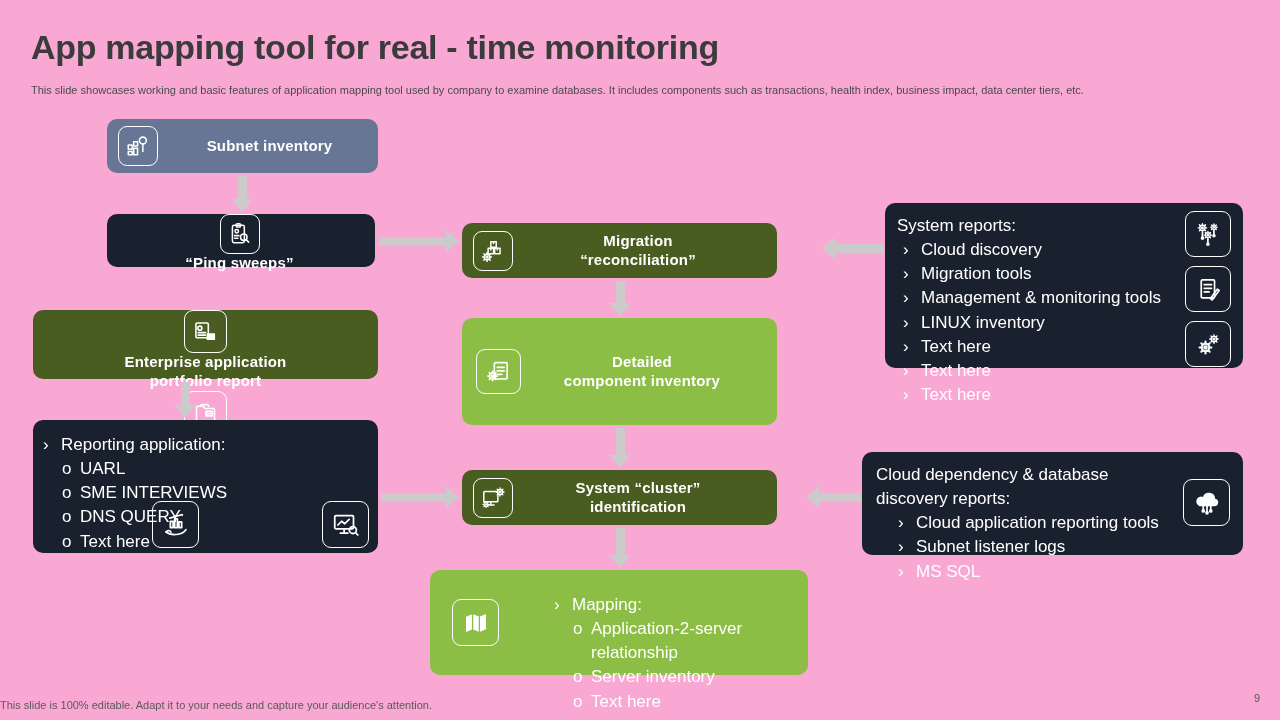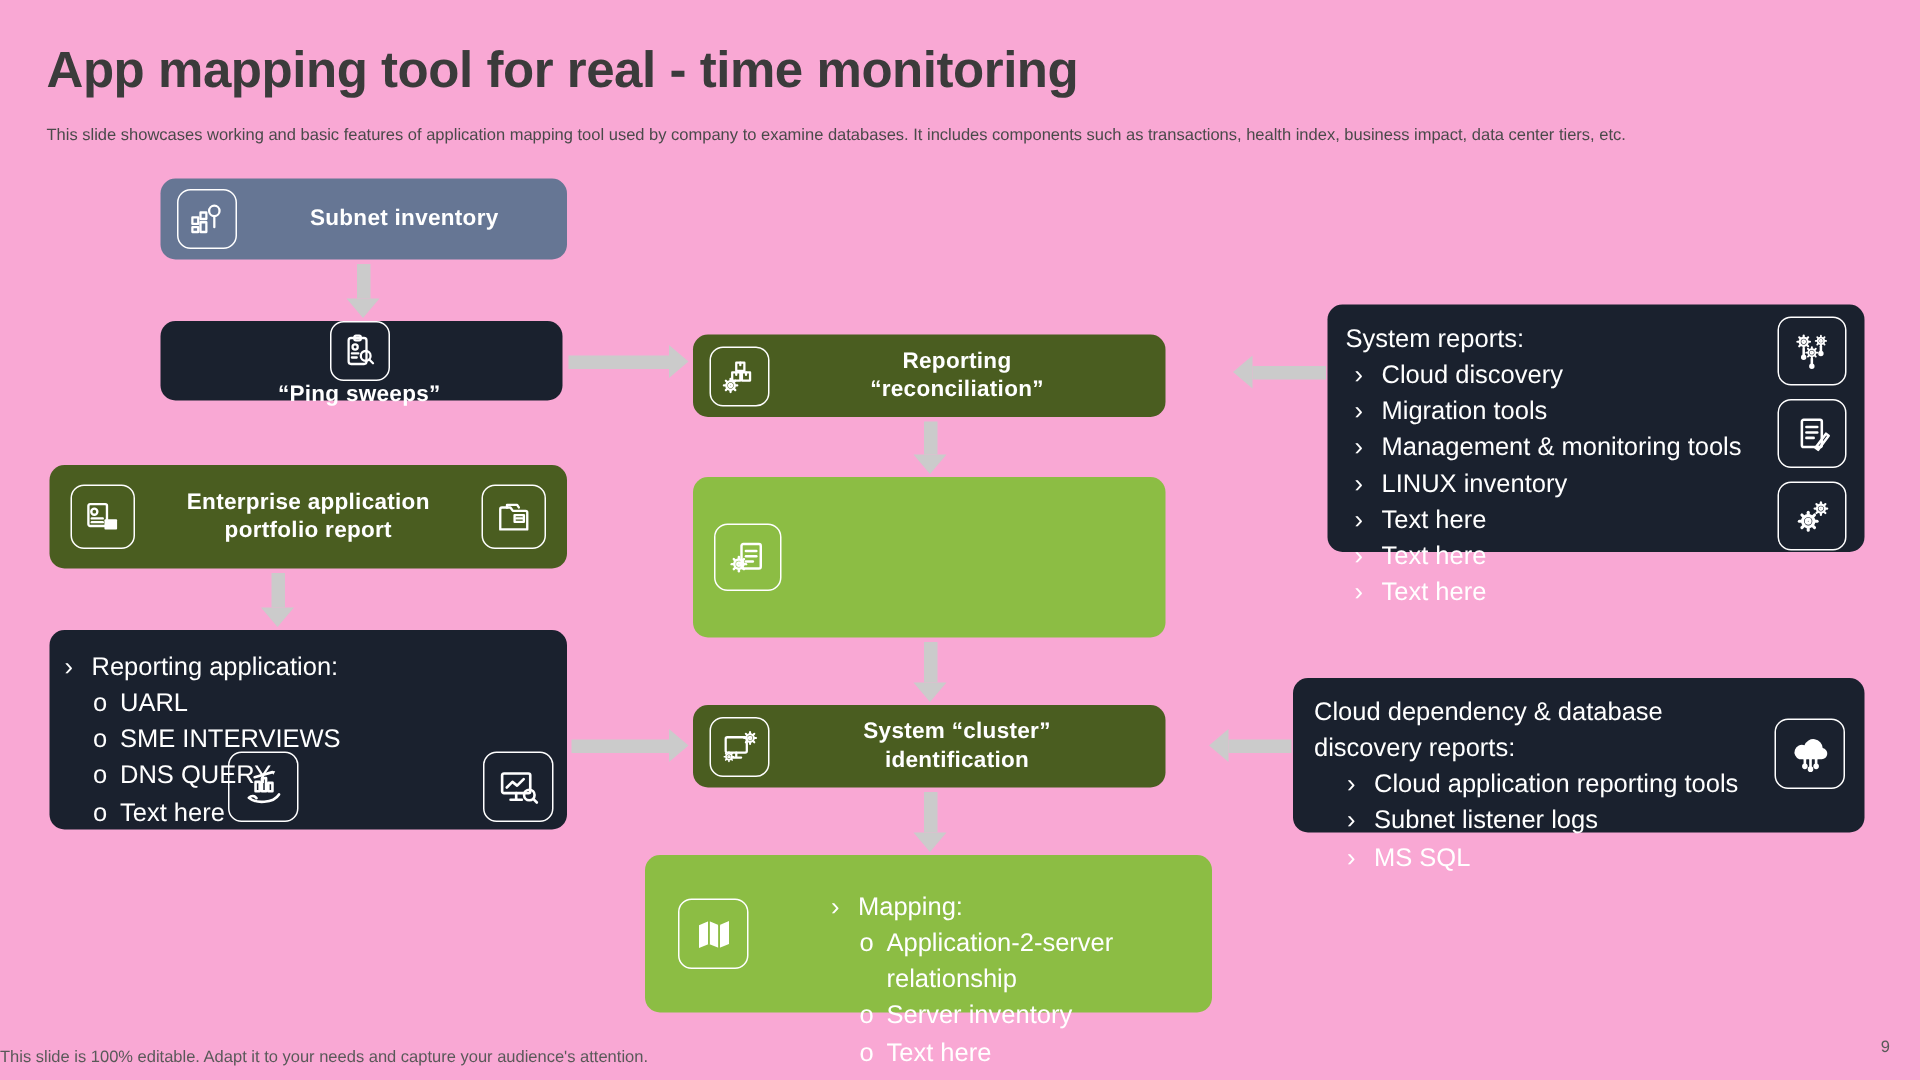--- a/index.html
+++ b/index.html
@@ -104,21 +104,21 @@
         <circle cx="9" cy="9.5" r="1.6"></circle>
           <line x1="7" y1="13.5" x2="11" y2="13.5"></line>
           <line x1="7" y1="16" x2="10" y2="16"></line>
         <circle cx="15.5" cy="15" r="3"></circle>
           <line x1="17.7" y1="17.2" x2="20" y2="19.5"></line>
       </svg>
     </span>
     <div class="lbl">“Ping sweeps”</div>
   </div>
 
-  <div class="node olive" style="left:33px;top:310px;width:345px;height:69px;display:flex;align-items:center;padding:0 14px;">
+  <div class="node olive" style="left:33px;top:310px;width:345px;height:69px;display:flex;align-items:center;padding:0 14px;flex-direction:column;">
     <span class="isq" style="width:43px;height:43px;">
       <svg class="ic" viewBox="0 0 24 24" width="27" height="27">
         <rect x="3.5" y="4.5" width="11" height="13" rx="1"></rect>
           <circle cx="7" cy="9" r="1.8"></circle>
         <line x1="5.5" y1="13" x2="12" y2="13"></line>
           <line x1="5.5" y1="15.2" x2="12" y2="15.2"></line>
         <rect x="13" y="13.5" width="7.5" height="6" rx="0.5" fill="#fff" stroke="none"></rect>
       </svg>
     </span>
     <div class="lbl" style="flex:1;">Enterprise application
@@ -184,34 +184,36 @@
       <svg class="ic" viewBox="0 0 24 24" width="26" height="26">
         <rect x="10" y="3.5" width="5" height="5"></rect>
           <rect x="7.5" y="9.5" width="5" height="5"></rect>
           <rect x="13.5" y="9.5" width="5" height="5"></rect>
         <line x1="12.5" y1="3.5" x2="12.5" y2="5"></line>
           <line x1="10" y1="9.5" x2="10" y2="11"></line>
           <line x1="16" y1="9.5" x2="16" y2="11"></line>
         <use href="#gear" transform="translate(6.5 17.5)"></use>
       </svg>
     </span>
-    <div class="lbl">Reporting
+    <div class="lbl">Migration
 “reconciliation”</div>
   </div>
 
   <div class="node green" style="left:462px;top:318px;width:315px;height:107px;display:flex;align-items:center;padding:0 14px;">
     <span class="isq" style="width:45px;height:45px;">
       <svg class="ic" viewBox="0 0 24 24" width="28" height="28">
         <rect x="8" y="4" width="11" height="14" rx="1"></rect>
         <line x1="10.5" y1="8" x2="16.5" y2="8"></line>
           <line x1="10.5" y1="11" x2="16.5" y2="11"></line>
           <line x1="10.5" y1="14" x2="14.5" y2="14"></line>
         <use href="#gear" transform="translate(6.5 15.5)"></use>
       </svg>
     </span>
+    <div class="lbl" style="flex:1;">Detailed
+component inventory</div>
   </div>
 
   <div class="node olive bar" style="left:462px;top:470px;width:315px;height:55px;">
     <span class="isq">
       <svg class="ic" viewBox="0 0 24 24" width="26" height="26">
         <rect x="3.5" y="6" width="13" height="9.5" rx="1"></rect>
         <line x1="10" y1="15.5" x2="10" y2="18"></line>
           <line x1="7" y1="18.5" x2="13" y2="18.5"></line>
         <use href="#gear" transform="translate(18.5 6.5) scale(0.9)"></use>
         <use href="#gear" transform="translate(5.5 18) scale(0.7)"></use>

